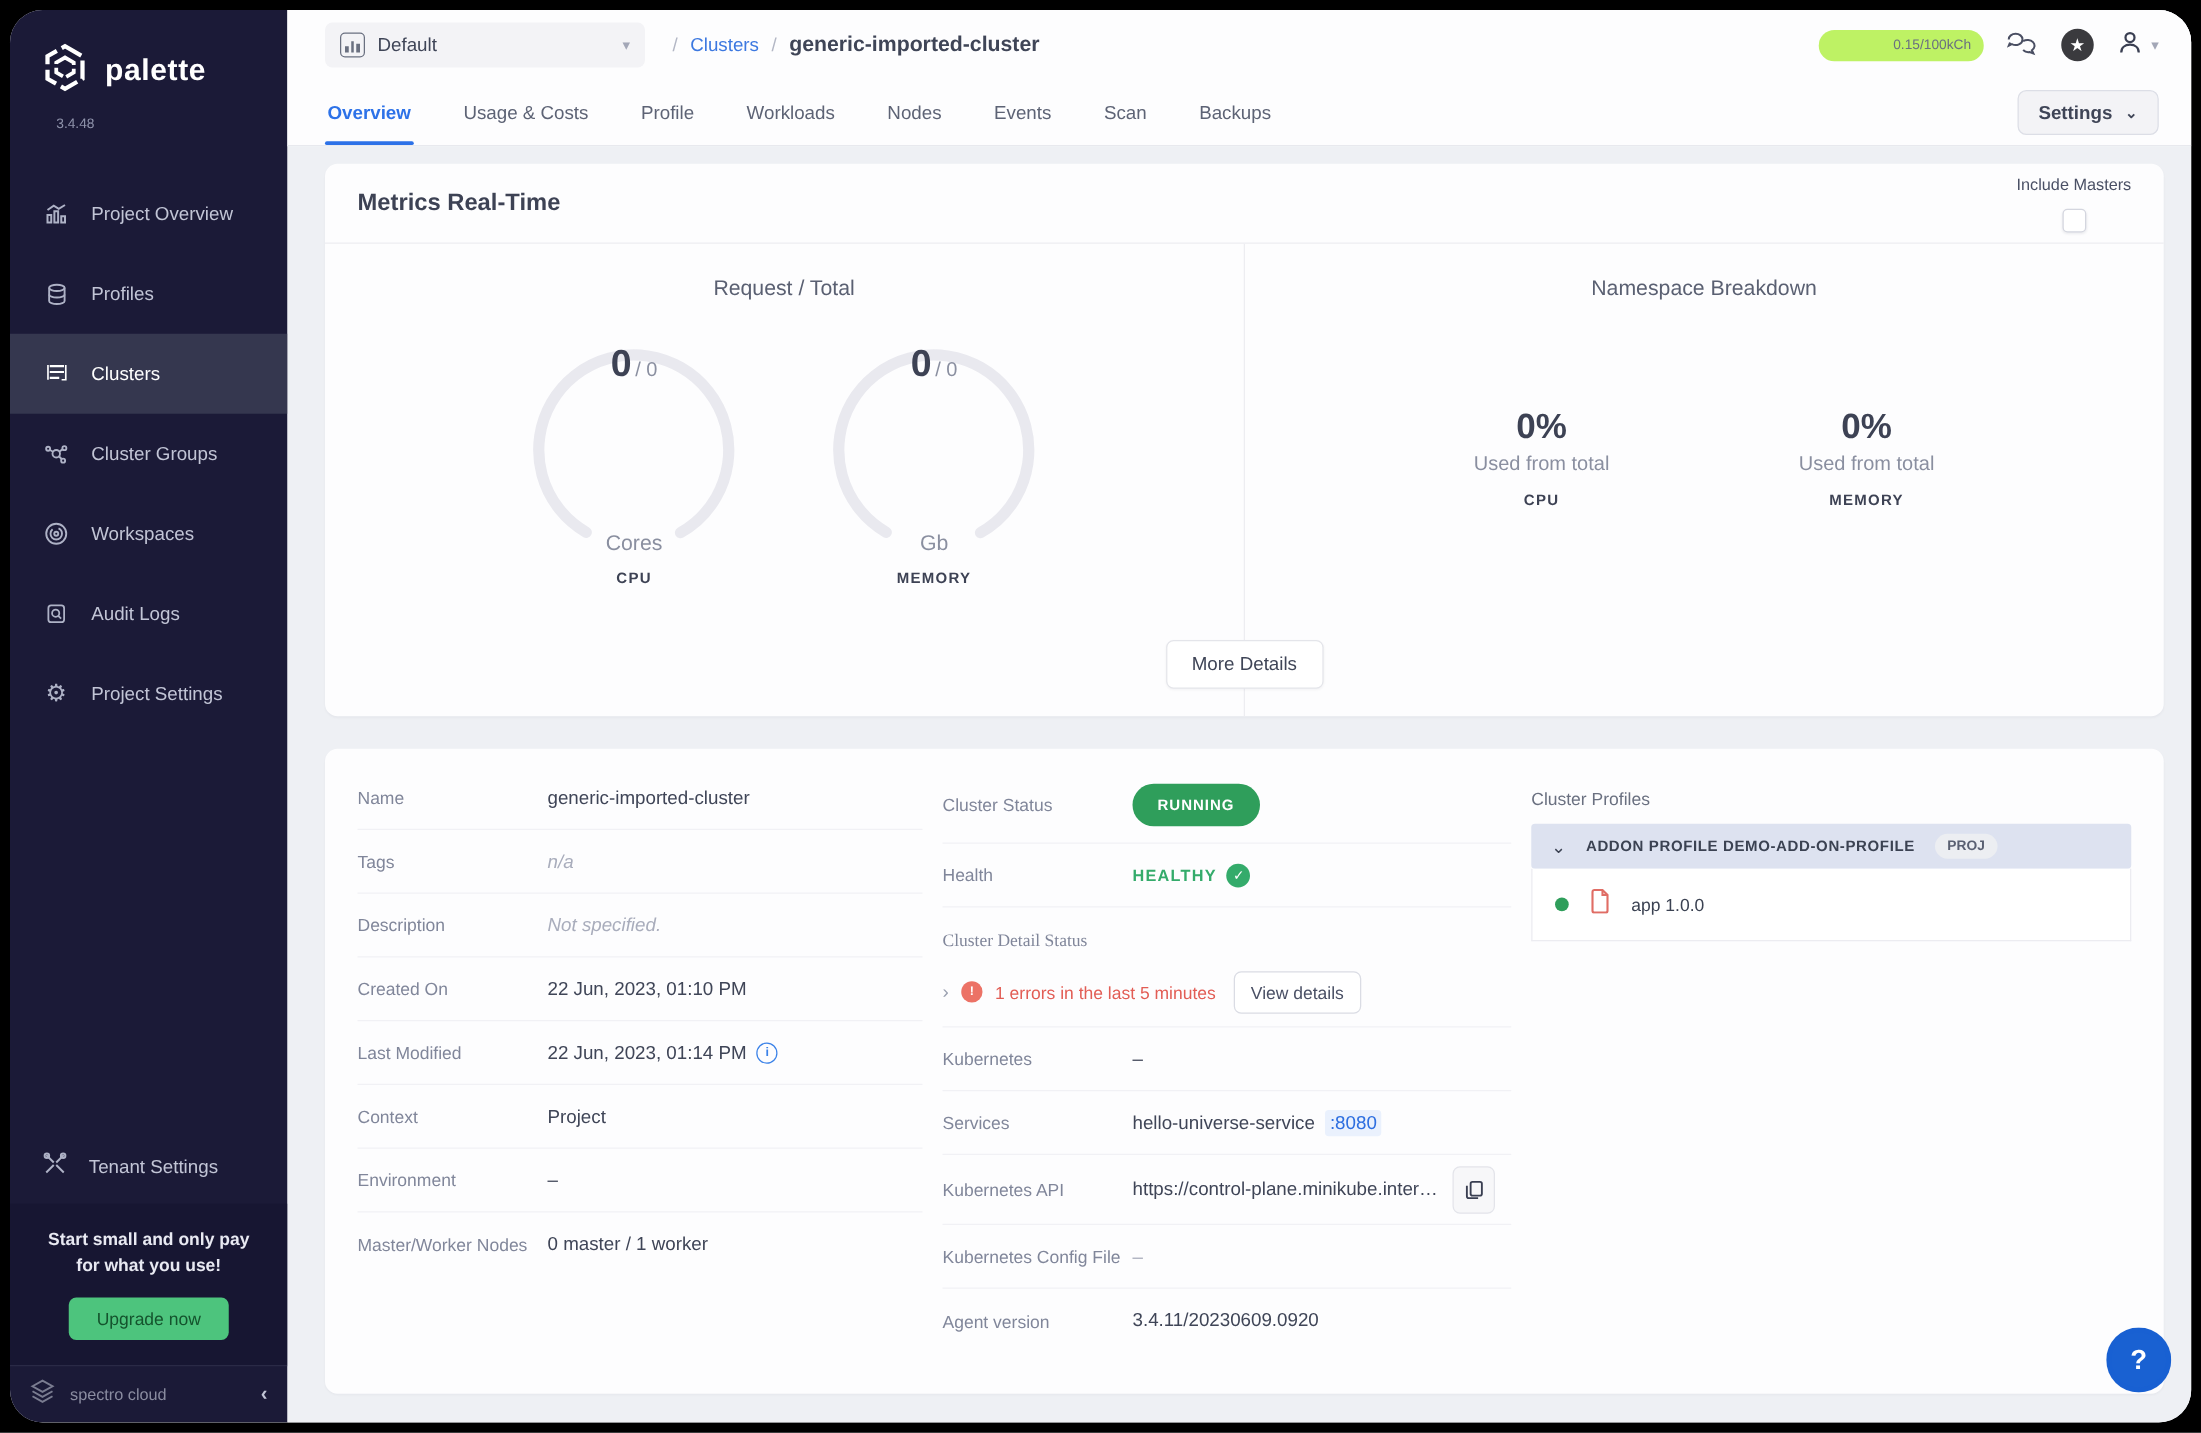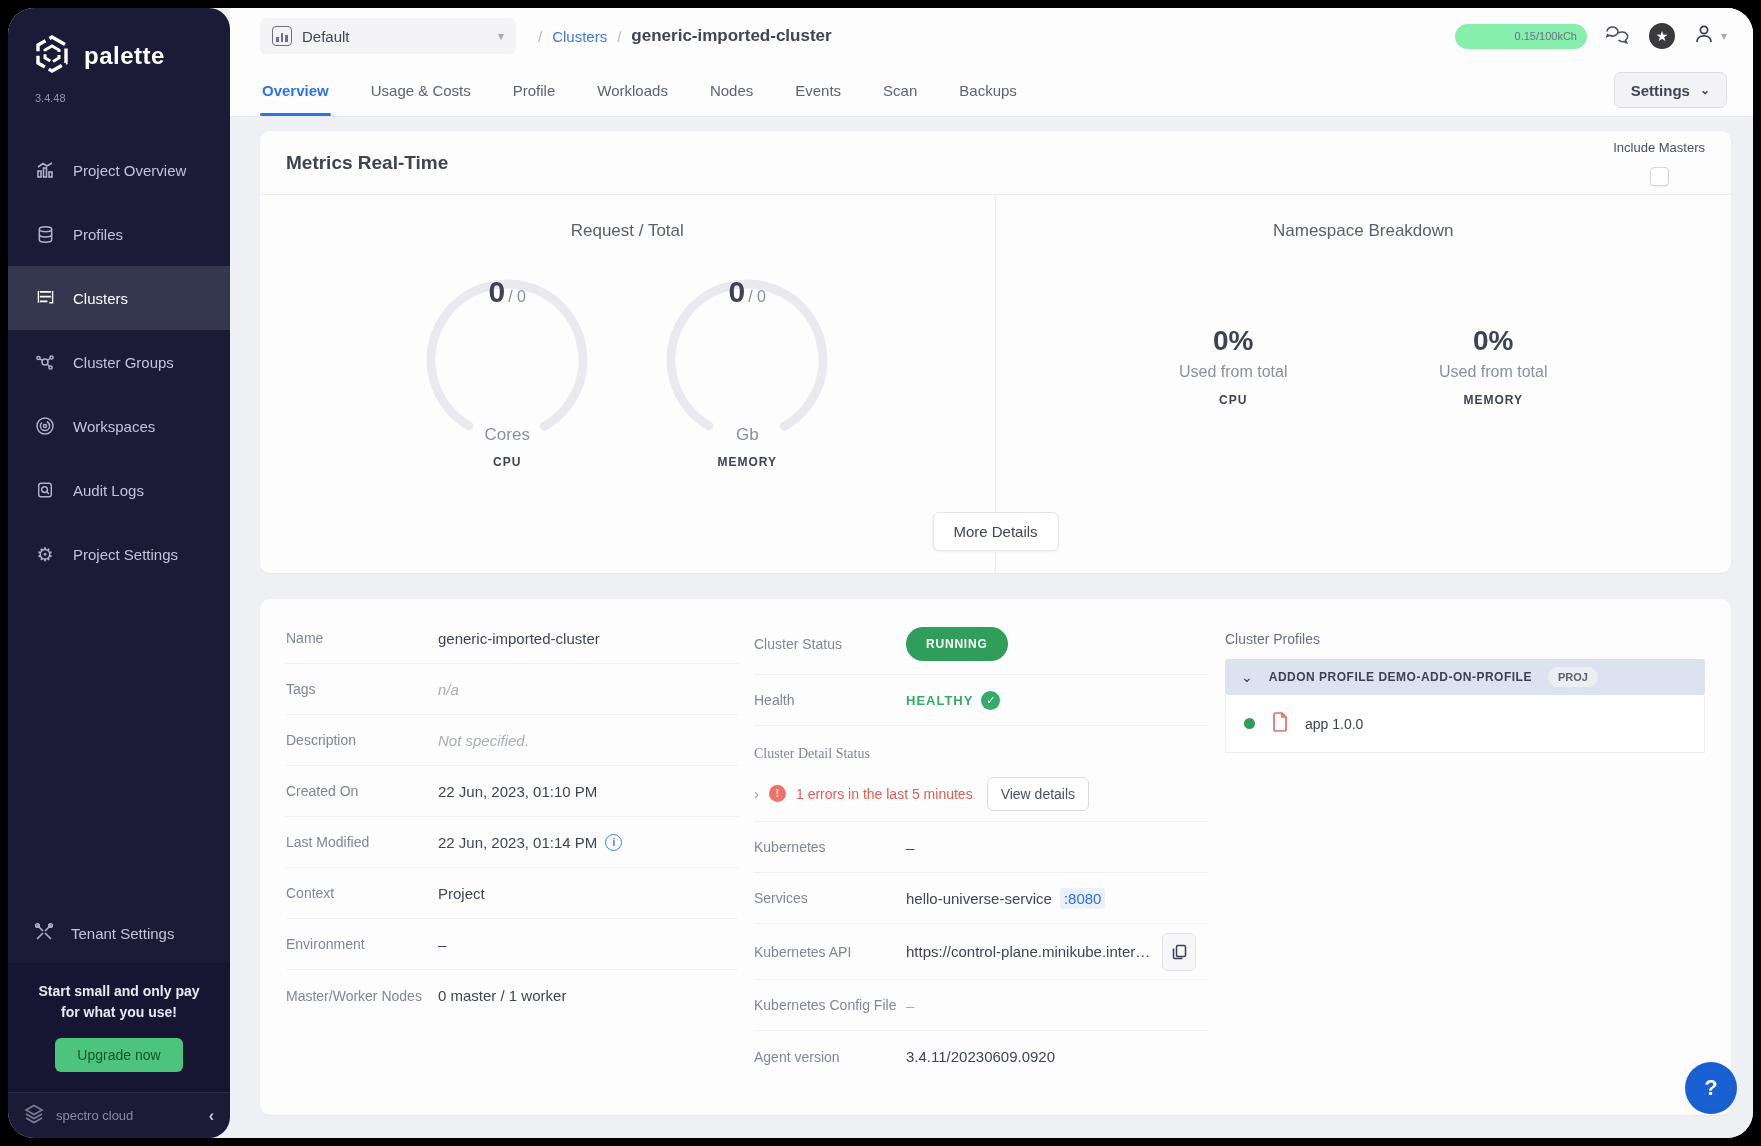--- a/index.html
+++ b/index.html
@@ -1,23 +1,23 @@
 <!DOCTYPE html>
 <html><head>
 <meta charset="utf-8">
 <style>
   * { margin:0; padding:0; box-sizing:border-box; }
   html,body { width:1761px; height:1146px; background:#000; font-family:"Liberation Sans", sans-serif; }
   .app { position:absolute; left:8px; top:8px; width:1745px; height:1130px; border-radius:26px; overflow:hidden; background:#eef0f4; display:flex; }
 
   
-  .sidebar { width:222px; min-width:222px; background:#1b1a37; color:#c2c5d6; display:flex; flex-direction:column; position:relative;border-radius:21px; }
+  .sidebar { width:222px; min-width:222px; background:#1b1a37; color:#c2c5d6; display:flex; flex-direction:column; position:relative; }
   .logo-row { display:flex; align-items:center; gap:12px; padding:26px 0 0 24px; }
   .brand-name { color:#fff; font-size:24px; font-weight:700; letter-spacing:.5px; }
-  .version { font-size:11px; color:#8f93ab; padding:14px 0 0 27px; }
+  .version { font-size:11px; color:#8f93ab; padding:14px 0 0 37px; }
   .nav { margin-top:34px; display:flex; flex-direction:column; }
   .nav-item { display:flex; align-items:center; gap:17px; height:64px; padding-left:26px; font-size:15px; color:#c2c5d6; cursor:pointer; }
   .nav-item .ni { width:22px; display:flex; justify-content:center; color:#aeb2c6; font-size:17px; }
   .nav-item.active { background:#35374f; color:#fff; }
   .nav-item.active .ni { color:#fff; }
   .bottom-group { margin-top:auto; }
   .tenant-item { display:flex; align-items:center; gap:17px; height:60px; padding-left:26px; font-size:15px; color:#c2c5d6; cursor:pointer; }
   .promo { background:#171632; padding:18px 14px 20px; text-align:center; }
   .promo-text { font-size:14px; font-weight:700; color:#e8e9f2; line-height:1.45; }
   .upgrade-btn { margin-top:16px; background:#4dc47d; color:#14532d; border:none; border-radius:6px; font-size:14px; font-weight:400; padding:9px 22px; cursor:pointer; font-family:inherit; }
@@ -32,21 +32,21 @@
   .proj-select { display:flex; align-items:center; width:256px; height:36px; background:#f3f3f6; border-radius:6px; padding:0 12px; gap:10px; cursor:pointer; }
   .chart-mini-icon { width:20px; height:20px; border:1.5px solid #6a7080; border-radius:4px; display:flex; align-items:flex-end; justify-content:center; gap:2px; padding:3px; }
   .chart-mini-icon i { display:block; width:2.5px; background:#6a7080; }
   .proj-name { font-size:15px; color:#3f4557; flex:1; }
   .chev { color:#a3a7b7; font-size:12px; }
   .breadcrumb { display:flex; align-items:center; gap:10px; margin-left:22px; font-size:15px; }
   .bc-sep { color:#b3b7c5; }
   .bc-link { color:#3c78e0; cursor:pointer; }
   .bc-current { color:#3f4557; font-size:17px; font-weight:600; }
   .topbar-right { margin-left:auto; display:flex; align-items:center; gap:18px; }
-  .usage-pill { width:132px; height:25px; background:#86efac; border-radius:13px; display:flex; align-items:center; justify-content:flex-end; padding-right:10px; font-size:11px; color:#6a7080; }
+  .usage-pill { width:132px; height:25px; background:#bef264; border-radius:13px; display:flex; align-items:center; justify-content:flex-end; padding-right:10px; font-size:11px; color:#6a7080; }
   .icon-btn { background:none; border:none; cursor:pointer; display:flex; align-items:center; }
   .star-circle { width:26px; height:26px; border-radius:50%; background:#3a3a3e; color:#fff; font-size:14px; display:flex; align-items:center; justify-content:center; }
   .user-wrap { display:flex; align-items:center; gap:6px; cursor:pointer; }
 
   .tabbar { height:52px; display:flex; align-items:center; padding:0 26px 0 30px; }
   .tab { position:relative; height:52px; display:flex; align-items:center; padding:0 2px; margin-right:38px; font-size:15px; color:#5d6375; cursor:pointer; }
   .tab.active { color:#2d72e8; font-weight:700; }
   .tab.active::after { content:""; position:absolute; left:0; right:0; bottom:0; height:3px; border-radius:2px; background:#2d72e8; }
   .settings-btn { margin-left:auto; height:36px; background:#f3f3f6; border:1px solid #dcdee6; border-radius:7px; padding:0 16px; display:flex; align-items:center; gap:10px; font-size:15px; font-weight:600; color:#3f4557; cursor:pointer; font-family:inherit; }
 

